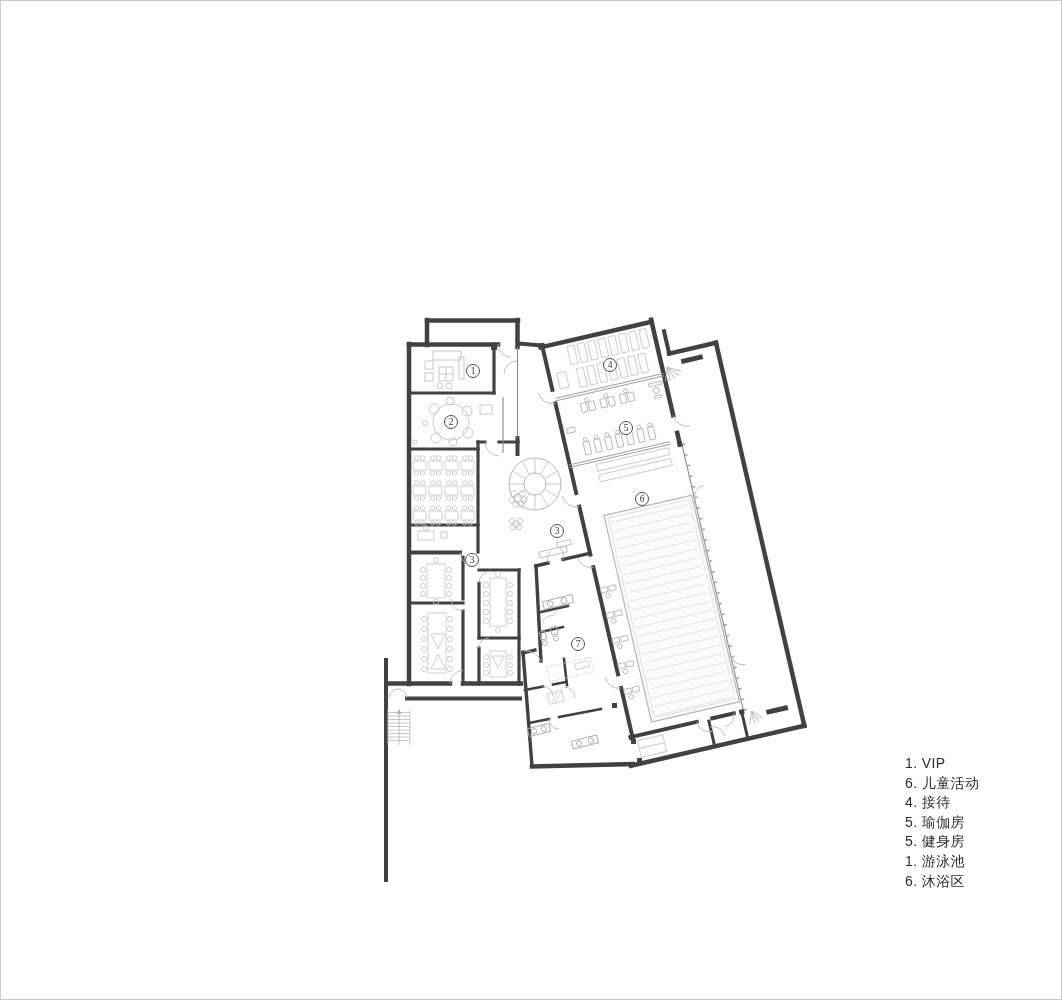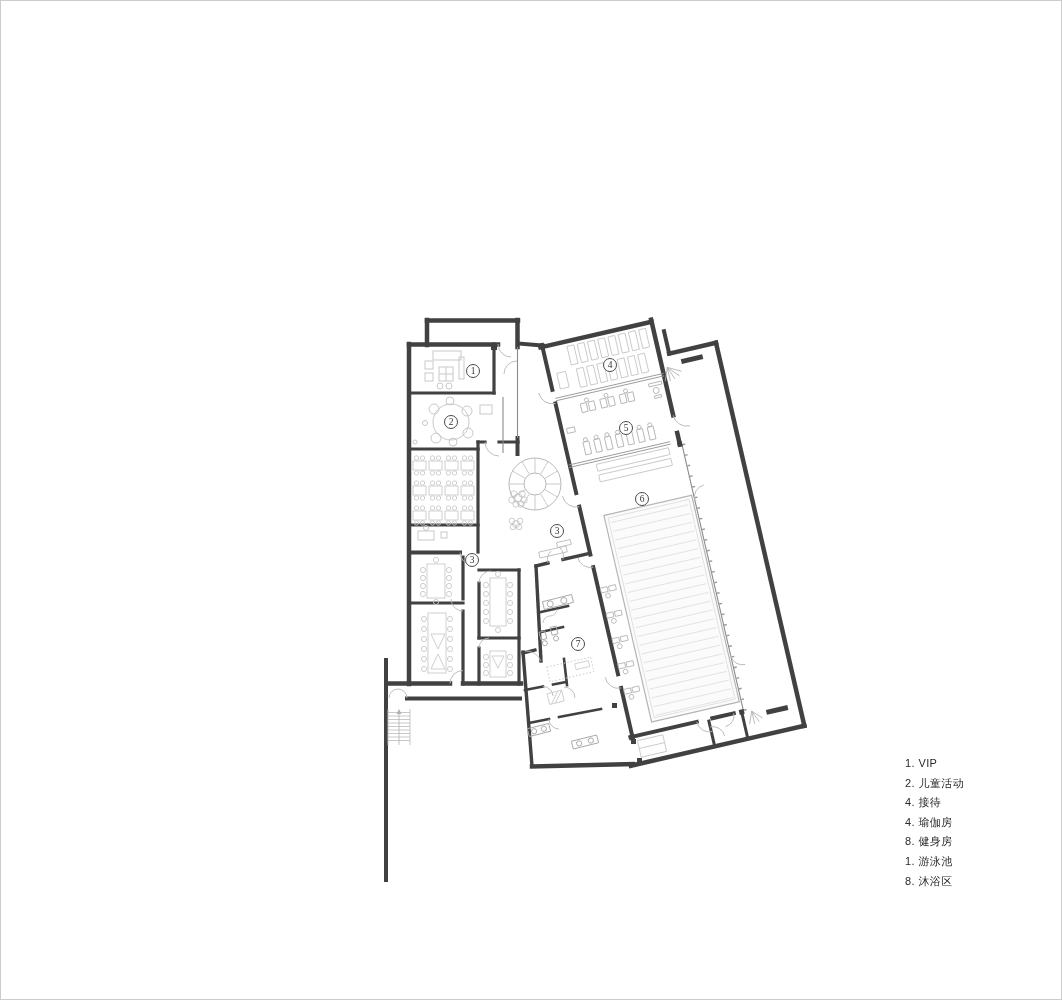--- a/index.html
+++ b/index.html
@@ -1,21 +1,21 @@
 <!DOCTYPE html>
 <html><head>
 <meta charset="utf-8">
 <style>
   html,body{margin:0;padding:0;background:#ffffff;}
   #page{position:relative;width:1062px;height:1000px;background:#ffffff;
         border:1px solid #cccccc;box-sizing:border-box;overflow:hidden;
         font-family:"Liberation Sans",sans-serif;}
   #plan-svg{position:absolute;left:0;top:0;width:1062px;height:1000px;}
   #legend{position:absolute;left:904px;top:753px;color:#2b2b2b;}
-  .legend-item{height:19.6px;line-height:19.6px;font-size:11px;
+  .legend-item{height:19.6px;line-height:19.6px;font-size:14px;
                letter-spacing:0.4px;white-space:nowrap;}
   .marker-text{font-family:"Liberation Serif",serif;font-size:9.5px;fill:#333333;}
 </style>
 </head>
 <body>
 
 <div id="page">
 
 <svg id="plan-svg" viewBox="0 0 1062 1000" xmlns="http://www.w3.org/2000/svg">
   <defs>
@@ -494,21 +494,21 @@
         </g>
         <g>
           <circle cx="577" cy="643" r="6.5" fill="#ffffff" stroke="#4a4a4a" stroke-width="1"></circle>
           <text x="577" y="646.3" text-anchor="middle" class="marker-text" fill="#333333">7</text>
         </g>
       </g>
 </svg>
 
 <div id="legend" style="color: rgb(43, 43, 43);">
       <div class="legend-item">1. VIP</div>
-      <div class="legend-item">2. 儿童活动</div>
+      <div class="legend-item">6. 儿童活动</div>
       <div class="legend-item">4. 接待</div>
-      <div class="legend-item">4. 瑜伽房</div>
-      <div class="legend-item">8. 健身房</div>
+      <div class="legend-item">5. 瑜伽房</div>
+      <div class="legend-item">5. 健身房</div>
       <div class="legend-item">1. 游泳池</div>
-      <div class="legend-item">8. 沐浴区</div>
+      <div class="legend-item">6. 沐浴区</div>
     </div>
 
 </div>
 
 </body></html>

